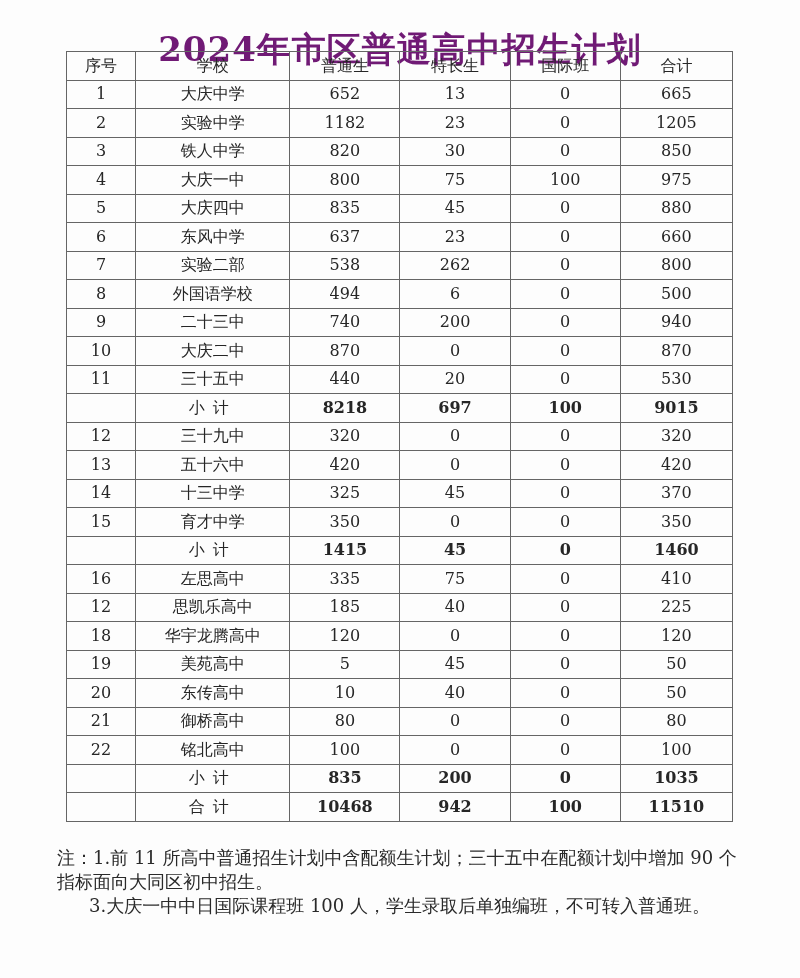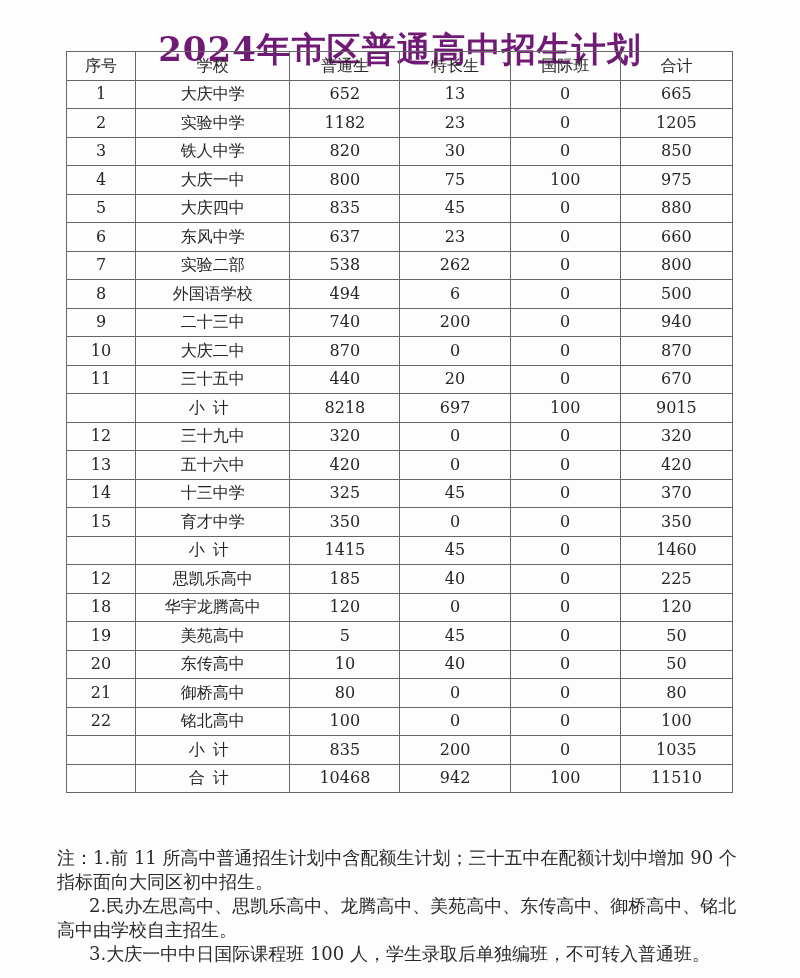--- a/index.html
+++ b/index.html
@@ -28,21 +28,21 @@
     height: 27.5px; padding: 0;
     text-align: center; vertical-align: middle;
     font-size: 16px; font-weight: normal; color: #262626;
     line-height: 18px;
   }
   table.plan th { font-size: 16px; }
   .col-idx { width: 69px; }
   .col-school { width: 154px; }
   .col-num { width: 110px; }
   .col-total { width: 112px; }
-  tr.subtotal td.num, tr.grandtotal td.num { font-weight: normal; }
+  tr.subtotal td.num, tr.grandtotal td.num { font-weight: bold; }
   tr.subtotal td.label, tr.grandtotal td.label { letter-spacing: 8px; }
   .notes {
     position: absolute; left: 57px; top: 846px; width: 690px;
     font-size: 18px; line-height: 24px; color: #2a2a2a;
   }
   .notes p { margin: 0; }
   .notes .indent { text-indent: 32px; }
 </style>
 </head>
 <body>
@@ -148,21 +148,21 @@
         <td class="num">0</td>
         <td class="num">0</td>
         <td class="num">870</td>
       </tr>
       <tr class="data">
         <td>11</td>
         <td class="label">三十五中</td>
         <td class="num">440</td>
         <td class="num">20</td>
         <td class="num">0</td>
-        <td class="num">670</td>
+        <td class="num">530</td>
       </tr>
       <tr class="subtotal">
         <td></td>
         <td class="label">小计</td>
         <td class="num">8218</td>
         <td class="num">697</td>
         <td class="num">100</td>
         <td class="num">9015</td>
       </tr>
       <tr class="data">
@@ -197,20 +197,28 @@
         <td class="num">0</td>
         <td class="num">350</td>
       </tr>
       <tr class="subtotal">
         <td></td>
         <td class="label">小计</td>
         <td class="num">1415</td>
         <td class="num">45</td>
         <td class="num">0</td>
         <td class="num">1460</td>
+      </tr>
+      <tr class="data">
+        <td>16</td>
+        <td class="label">左思高中</td>
+        <td class="num">335</td>
+        <td class="num">75</td>
+        <td class="num">0</td>
+        <td class="num">410</td>
       </tr>
       <tr class="data">
         <td>12</td>
         <td class="label">思凯乐高中</td>
         <td class="num">185</td>
         <td class="num">40</td>
         <td class="num">0</td>
         <td class="num">225</td>
       </tr>
       <tr class="data">
@@ -267,15 +275,14 @@
         <td class="num">10468</td>
         <td class="num">942</td>
         <td class="num">100</td>
         <td class="num">11510</td>
       </tr>
     </tbody>
 </table>
 
 <div class="notes">
   <p>注：1.前 11 所高中普通招生计划中含配额生计划；三十五中在配额计划中增加 90 个指标面向大同区初中招生。</p>
-  <p class="indent">2.民办左思高中、思凯乐高中、龙腾高中、美苑高中、东传高中、御桥高中、铭北高中由学校自主招生。</p>
   <p class="indent">3.大庆一中中日国际课程班 100 人，学生录取后单独编班，不可转入普通班。</p>
 </div>
 
 </body></html>

